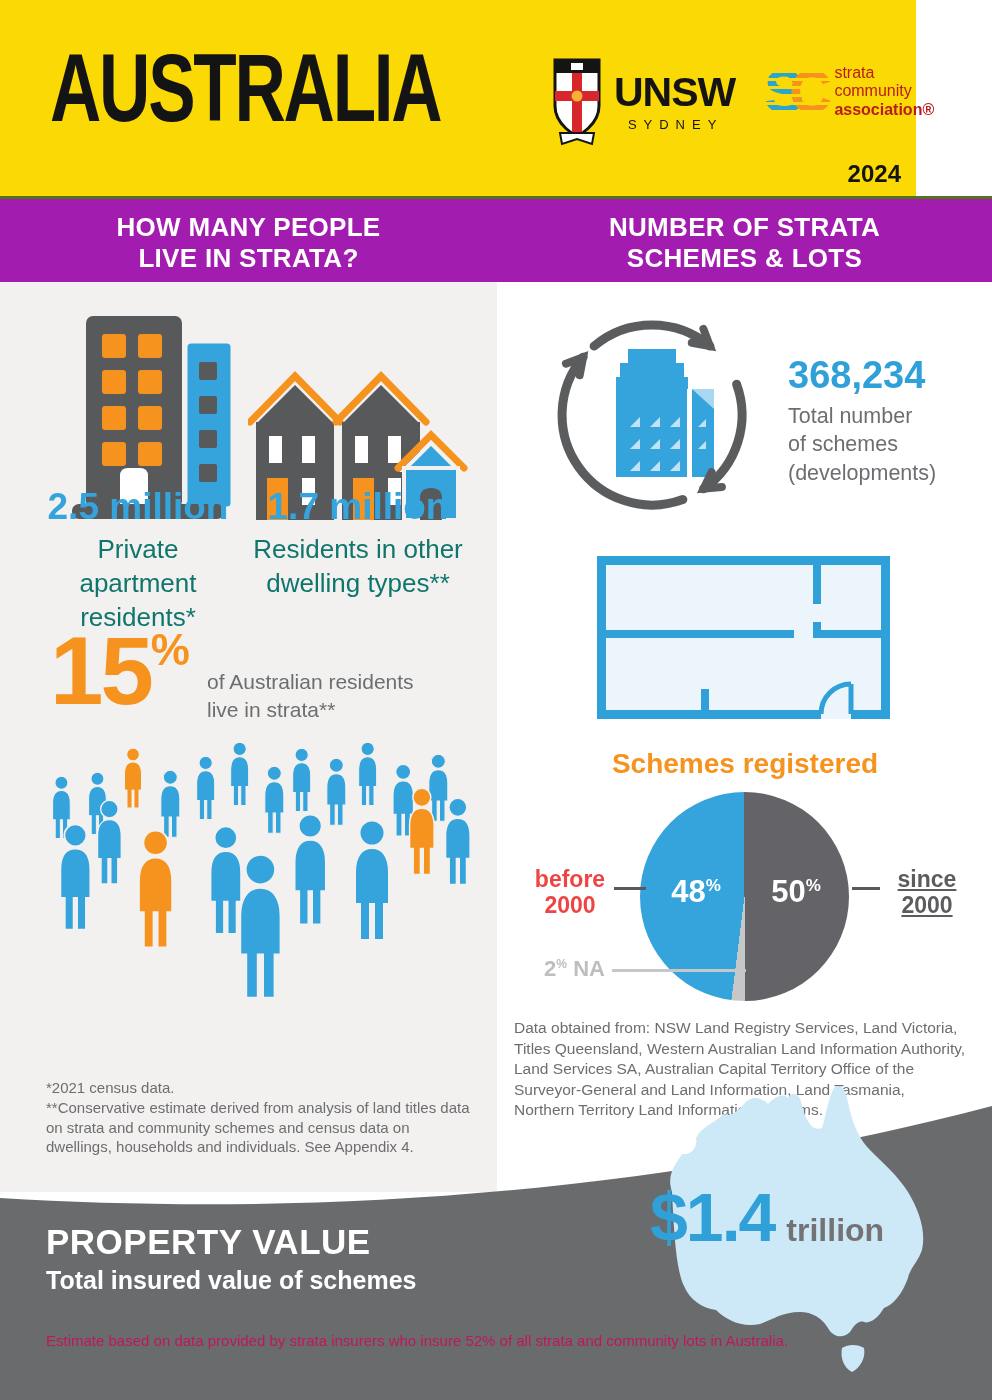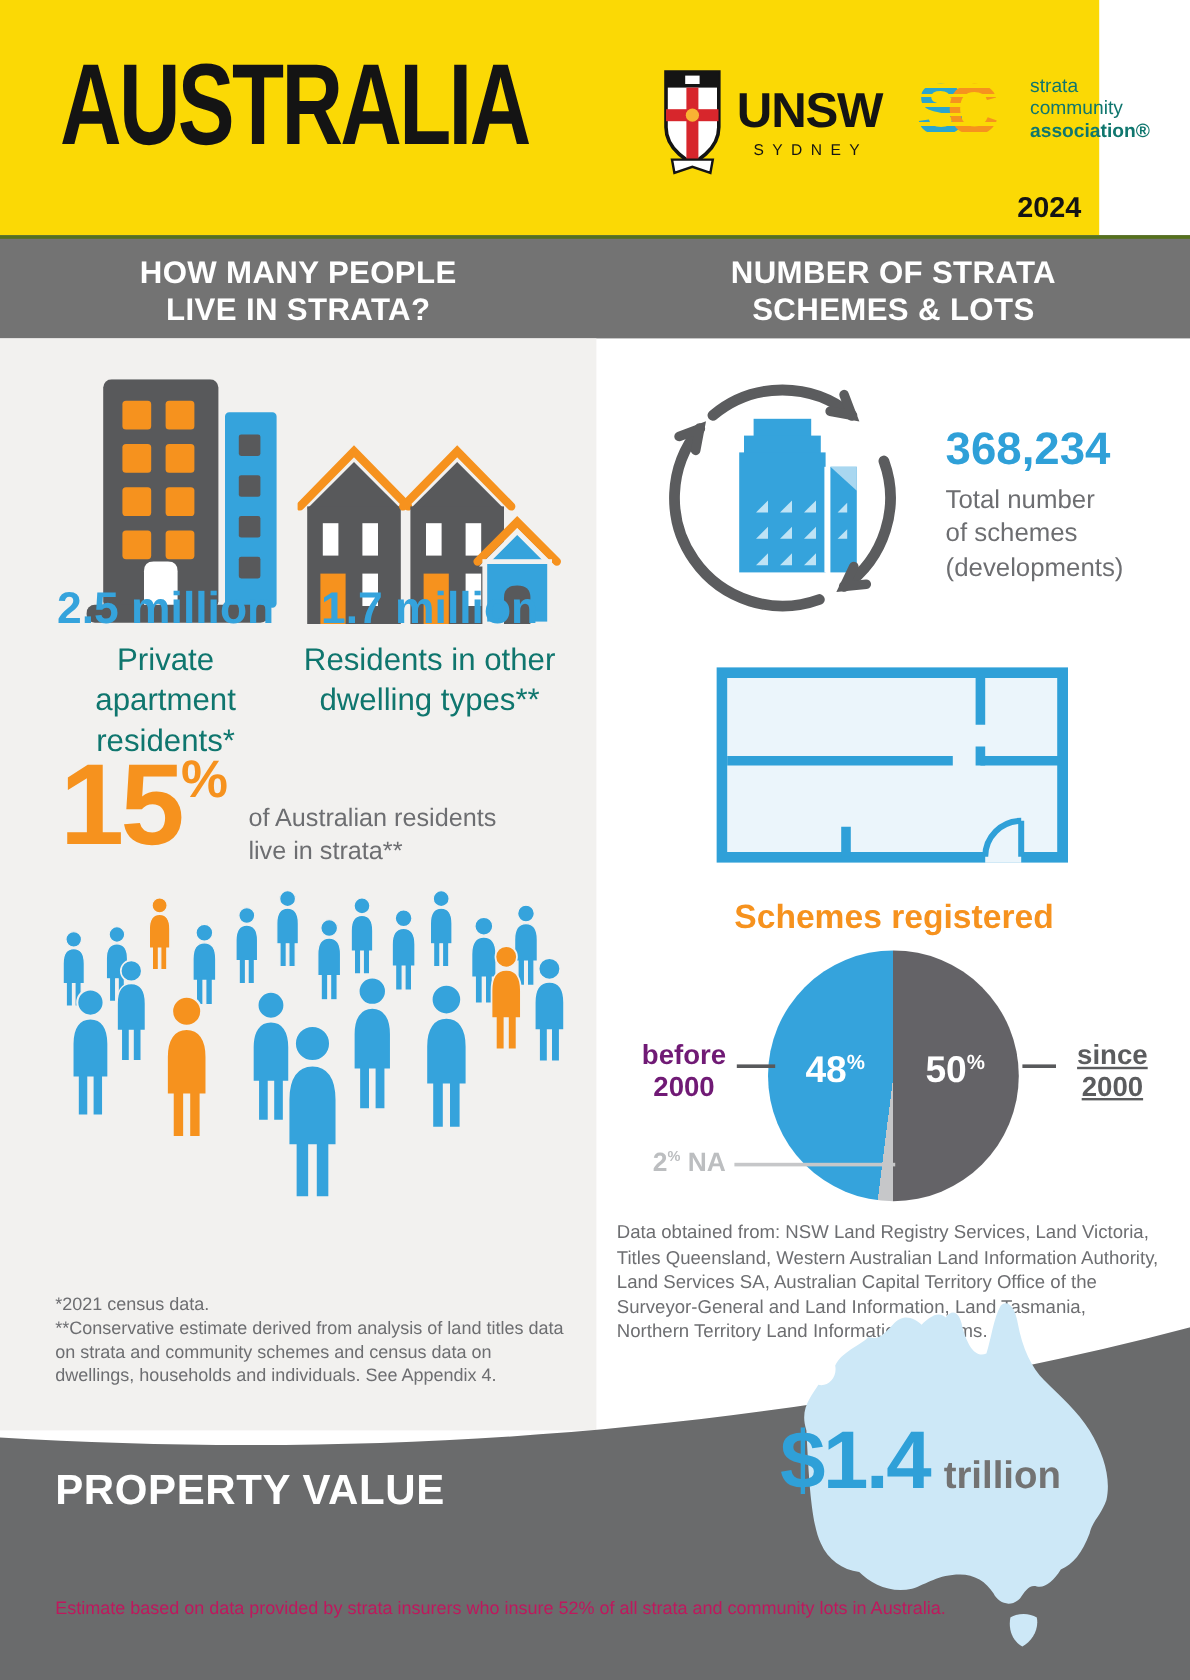--- a/index.html
+++ b/index.html
@@ -14,26 +14,26 @@
   .unsw{position:absolute;left:552px;top:58px;display:flex;align-items:flex-start;}
   .unsw-text{margin-left:12px;margin-top:14px;color:#141414;text-align:center;}
   .unsw-name{font-size:41px;font-weight:700;letter-spacing:-1px;line-height:1;}
   .unsw-city{font-size:13px;font-weight:400;letter-spacing:7px;margin-top:4px;margin-left:2px;}
   .sca{position:absolute;left:764px;top:64px;display:flex;align-items:center;}
   .sca-mono{position:relative;font-size:60px;font-weight:800;line-height:.9;letter-spacing:0;}
   .sca-mono .s{color:#2AA5CE;}
   .sca-mono .c{color:#F6921E;margin-left:-15px;}
   .sca-mono::after{content:"";position:absolute;inset:0;
      background:repeating-linear-gradient(180deg,rgba(0,0,0,0) 0 5px,#FBD905 5px 8px);}
-  .sca-text{margin-left:26px;color:#0f766e;font-size:16px;line-height:1.15;}
+  .sca-text{margin-left:2px;color:#b91c1c;font-size:16px;line-height:1.15;}
   .sca-text .l3{font-weight:700;}
   .year{position:absolute;right:15px;top:160px;font-size:24px;font-weight:700;color:#141414;}
 
   
-  .band{position:absolute;left:0;top:196px;width:992px;height:86px;background:#737373;
+  .band{position:absolute;left:0;top:196px;width:992px;height:86px;background:#a21caf;
         border-top:3px solid #55711D;box-sizing:border-box;}
   .band h2{position:absolute;top:0;margin:0;padding-top:13px;color:#fff;font-size:26px;font-weight:700;
            text-align:center;line-height:1.2;letter-spacing:.3px;}
   .band h2 span{display:block;}
   .band .bl{left:0;width:497px;}
   .band .br{left:497px;width:495px;}
 
   
   .left-bg{position:absolute;left:0;top:282px;width:497px;height:910px;background:#F2F1EF;}
 
@@ -60,21 +60,21 @@
             font-size:37px;font-weight:800;color:#2FA0D8;}
   .lots-label{position:absolute;left:604px;top:650px;width:278px;text-align:center;
               font-size:20px;color:#6D6E71;}
 
   .pie-title{position:absolute;left:555px;top:748px;width:380px;text-align:center;
              font-size:28px;font-weight:800;color:#F6921E;}
   .pie{position:absolute;left:640px;top:792px;width:209px;height:209px;border-radius:50%;z-index:4;}
   .pie-inlabel{position:absolute;z-index:6;width:64px;text-align:center;color:#fff;
                font-size:31px;font-weight:800;}
   .pie-inlabel sup{font-size:55%;}
-  .lbl-before{position:absolute;left:528px;top:866px;width:84px;text-align:center;color:#701a75;
+  .lbl-before{position:absolute;left:528px;top:866px;width:84px;text-align:center;color:#ef4444;
               font-size:23px;font-weight:800;line-height:1.15;z-index:6;}
   .lbl-before span{display:block;}
   .lbl-since{position:absolute;left:882px;top:866px;width:90px;text-align:center;color:#5B5C5E;
              font-size:23px;font-weight:800;line-height:1.15;z-index:6;}
   .lbl-since span{display:block;text-decoration:underline;}
   .lbl-na{position:absolute;left:544px;top:956px;color:#BCBEC0;font-size:22px;font-weight:800;z-index:6;}
   .lbl-na sup{font-size:55%;}
   .line{position:absolute;height:3px;z-index:6;}
   .line-before{left:614px;top:887px;width:32px;background:#58595B;}
   .line-since{left:852px;top:887px;width:28px;background:#58595B;}
@@ -350,15 +350,16 @@
       <path d="M206,266 C212,262 222,262 228,266 C230,276 224,286 216,290 C208,286 204,276 206,266 Z"></path>
     </g>
   </svg>
 
   <div class="map-value">
     <span class="v">$1.4</span>
     <span class="u">trillion</span>
   </div>
 
   <div class="prop-head">PROPERTY VALUE</div>
+  <div class="prop-sub">Total insured value of schemes</div>
   <div class="prop-est">Estimate based on data provided by strata insurers who insure 52% of all strata and community lots in Australia.</div>
 
 </div>
 
 </body></html>

